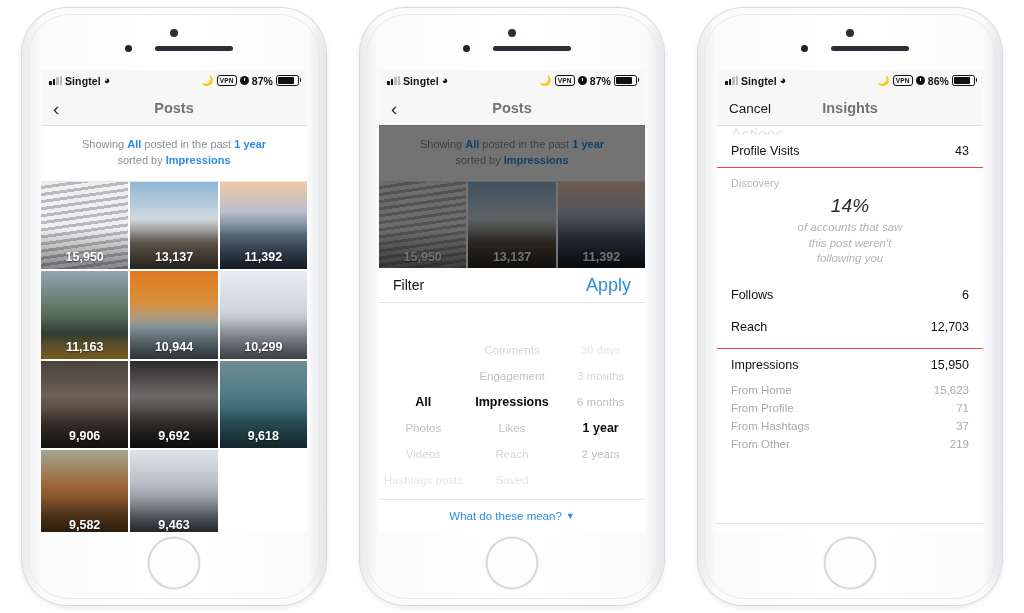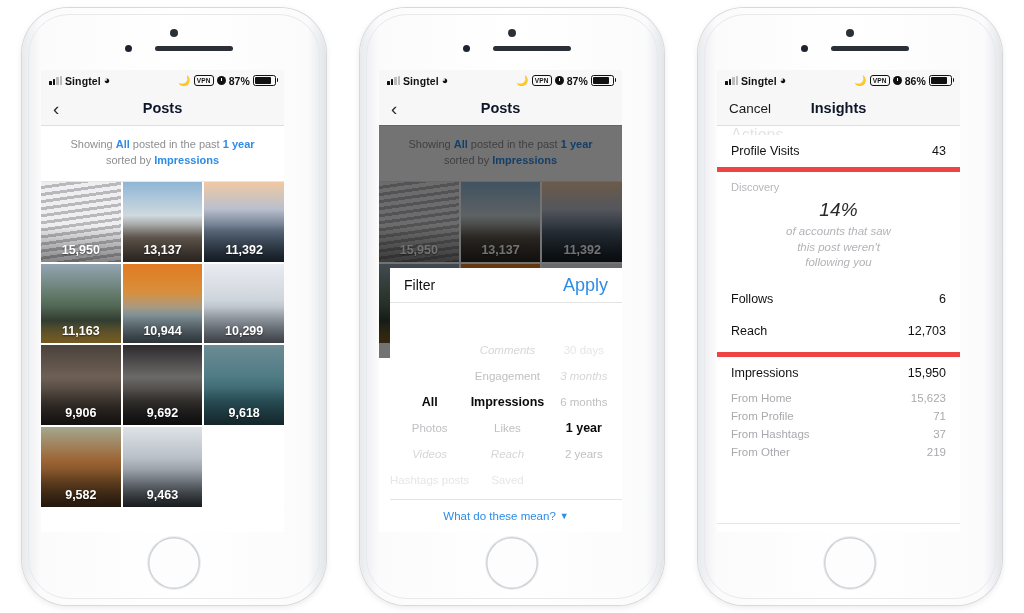--- a/index.html
+++ b/index.html
@@ -29,21 +29,21 @@
   
   .cam{position:absolute;width:7px;height:7px;border-radius:50%;
        background:#1d2330;left:50%;margin-left:-49px;top:37px;}
   .sensor{position:absolute;width:8px;height:8px;border-radius:50%;
        background:#2b2f38;left:50%;margin-left:-4px;top:21px;}
   .speaker{position:absolute;width:78px;height:5px;border-radius:3px;
        background:#2b2f38;left:50%;margin-left:-19px;top:38px;}
 
   
   .screen{
-    position:absolute;left:19px;top:62px;width:243px;height:462px;
+    position:absolute;left:19px;top:62px;width:266px;height:462px;
     background:#ffffff;overflow:hidden;
   }
   
   .home{
     position:absolute;left:50%;margin-left:-26px;bottom:16px;
     width:52px;height:52px;border-radius:50%;
     background:#fdfdfd;
     box-shadow:inset 0 0 0 1.5px #cfd2d7, 0 0 0 1px #eceef0;
   }
 
@@ -74,21 +74,21 @@
                background:#111;border-radius:0 1px 1px 0;}
   .batt i{position:absolute;left:1px;top:1px;bottom:1px;width:16px;background:#111;border-radius:1px;display:block;}
 
   
   .navbar{
     height:34px;background:#f7f7f7;border-bottom:1px solid #dedede;
     display:flex;align-items:center;padding:0 12px;position:relative;
   }
   .navtitle{
     position:absolute;left:0;right:0;text-align:center;
-    font-size:14.5px;color:#0f172a;font-weight:600;pointer-events:none;
+    font-size:14.5px;color:#737373;font-weight:600;pointer-events:none;
   }
   .backchev{font-size:19px;color:#2b2b2b;line-height:1;font-weight:300;}
   .navaction{font-size:13.5px;color:#1a1a1a;z-index:2;}
 
   
   .banner{
     background:#fff;border-bottom:1px solid #e6e6e6;
     padding:11px 14px 12px;text-align:center;
     font-size:11px;color:#8e8e93;line-height:1.45;
   }
@@ -119,46 +119,46 @@
   .a8{background:linear-gradient(180deg,#2c2a2e 0%,#6c6a68 40%,#3a3633 70%,#191718 100%);}
   .a9{background:linear-gradient(180deg,#5f7d7e 0%,#2fa3a5 45%,#1f8e92 68%,#2b4a43 100%);}
   .a10{background:linear-gradient(180deg,#6d8b94 0%,#4f7b85 40%,#2f5a63 70%,#24454c 100%);}
   .a11{background:linear-gradient(180deg,#a5a78f 0%,#9c6434 42%,#6b4522 70%,#3f2a16 100%);}
   .a12{background:linear-gradient(180deg,#dfe3e8 0%,#b9c0c7 38%,#7d858d 68%,#2e3338 100%);}
 
   
   .scrim{position:absolute;left:0;right:0;background:rgba(0,0,0,.55);pointer-events:none;}
 
   
-  .sheet{position:absolute;left:11px;right:0;bottom:0;background:#000000;margin-top:27px;}
+  .sheet{position:absolute;left:0;right:0;bottom:0;background:#000000;margin-top:27px;}
   .sheet-head{
     height:34px;display:flex;align-items:center;justify-content:space-between;
     padding:0 14px;border-bottom:1px solid #e3e3e3;background:#fff;
   }
   .sheet-head .t{font-size:14px;color:#111;}
   .sheet-head .a{font-size:18px;color:#2d8ce8;}
   .picker{display:flex;padding:8px 0 6px;background:#fff;position:relative;}
   .pcol{flex:1;display:flex;flex-direction:column;align-items:center;}
   .pitem{font-size:11.5px;line-height:26px;height:26px;color:#c8c8cc;white-space:nowrap;}
   .pitem.sel{color:#0a0a0a;font-weight:bold;font-size:12.5px;}
   .pitem.f1{color:#c0c0c4;}
-  .pitem.f2{color:#d6d6d9;font-style:italic;}
+  .pitem.f2{color:#d6d6d9;}
   .pitem.f3{color:#e6e6e9;}
   .sheet-foot{
     border-top:1px solid #e3e3e3;height:32px;
     display:flex;align-items:center;justify-content:center;
     font-size:11.5px;color:#2d8ce8;background:#fff;gap:4px;
   }
   .chev{font-size:9px;}
 
   
   .insights{background:#fff;height:428px;overflow:hidden;position:relative;}
   .cutrow{height:9px;overflow:hidden;color:#c9c9cd;font-size:16px;
           padding:0 14px;opacity:.5;}
-  .isec{border-bottom:5px solid #ef4444;padding:0 14px;}
+  .isec{border-bottom:1px solid #ef4444;padding:0 14px;}
   .irow{display:flex;justify-content:space-between;align-items:center;
         font-size:12.5px;color:#111;padding:9px 0;}
   .irow .v{font-size:12.5px;color:#111;}
   .irow.sub{padding:3px 0;}
   .irow.sub .k,.irow.sub .v{color:#a9a9ae;font-size:11.5px;}
   .seclabel{font-size:11px;color:#b6b6bb;padding:9px 0 2px;}
   .disc{text-align:center;padding:4px 0 12px;font-style:italic;}
   .disc .pct{font-size:19px;color:#2a2a2a;letter-spacing:.2px;}
   .disc .txt{font-size:11.5px;color:#b3b3b8;line-height:1.35;margin-top:3px;}
   .ifoot{

